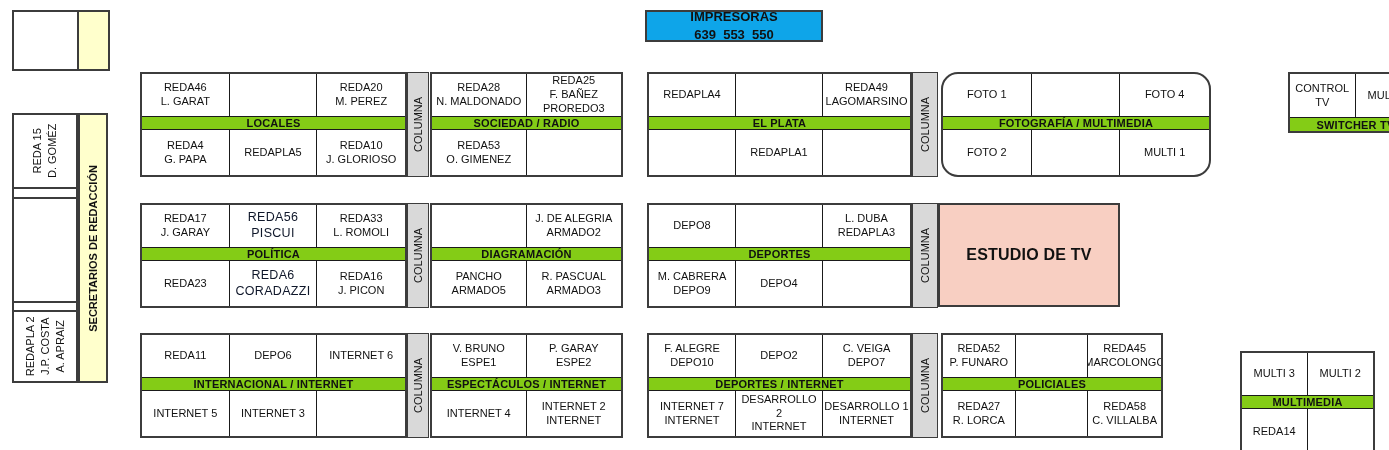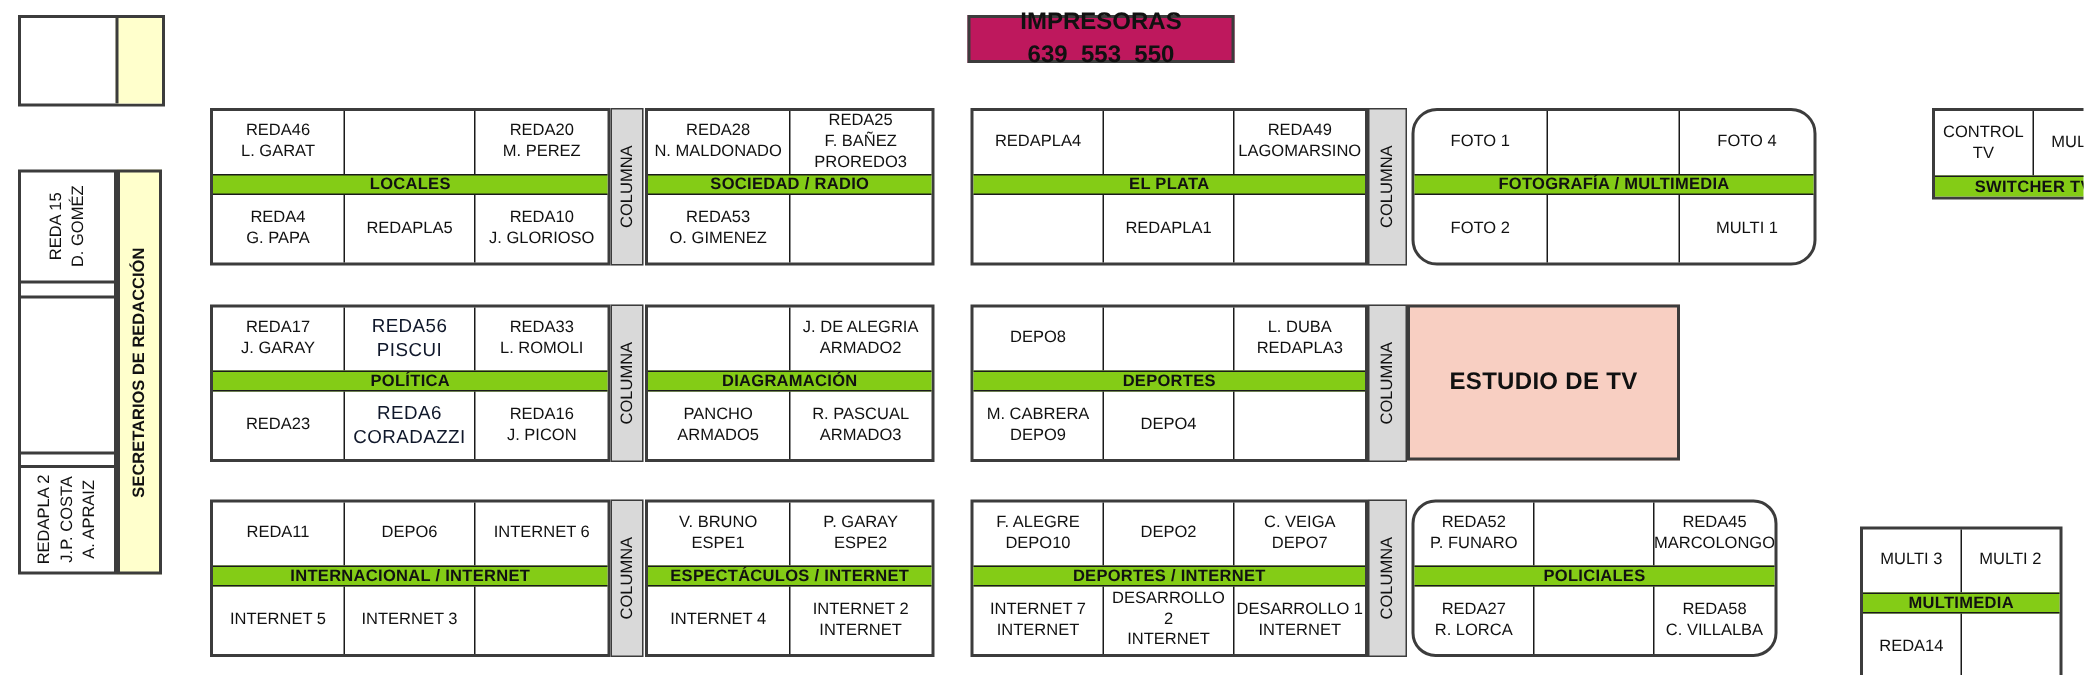--- a/index.html
+++ b/index.html
@@ -38,23 +38,23 @@
   }
   .vtext{
     transform:rotate(-90deg);white-space:pre;text-align:center;
     font-size:11px;line-height:1.35;flex:none;
   }
   .vtext.bold{font-weight:bold;}
 
   
   .printers{
     position:absolute;left:645px;top:10px;width:178px;height:32px;
-    background:#be185d;border:2px solid #3c3c3c;
+    background:#0ea5e9;border:2px solid #3c3c3c;
     display:flex;flex-direction:column;align-items:center;justify-content:center;
-    font-weight:bold;font-size:16px;line-height:1.35;white-space:pre;
+    font-weight:bold;font-size:13px;line-height:1.35;white-space:pre;
   }
 
   
   .estudio{
     position:absolute;left:938px;top:203px;width:182px;height:104px;
     background:#f8cfc2;border:2px solid #3c3c3c;
     display:flex;align-items:center;justify-content:center;
     font-weight:bold;font-size:16px;letter-spacing:.2px;
   }
 
@@ -269,21 +269,21 @@
     <div class="band">DEPORTES / INTERNET</div>
     <div class="grow">
       <div class="cell">INTERNET 7
 INTERNET</div>
       <div class="cell">DESARROLLO 2
 INTERNET</div>
       <div class="cell">DESARROLLO 1
 INTERNET</div>
     </div>
   </div>
-<div class="group" style="left: 941px; top: 333px; width: 244px; border-radius: 16px; --cols: 3;">
+<div class="group" style="left: 941px; top: 333px; width: 222px; --cols: 3;">
     <div class="grow">
       <div class="cell">REDA52
 P. FUNARO</div>
       <div class="cell"></div>
       <div class="cell">REDA45
 MARCOLONGO</div>
     </div>
     <div class="band">POLICIALES</div>
     <div class="grow">
       <div class="cell">REDA27

